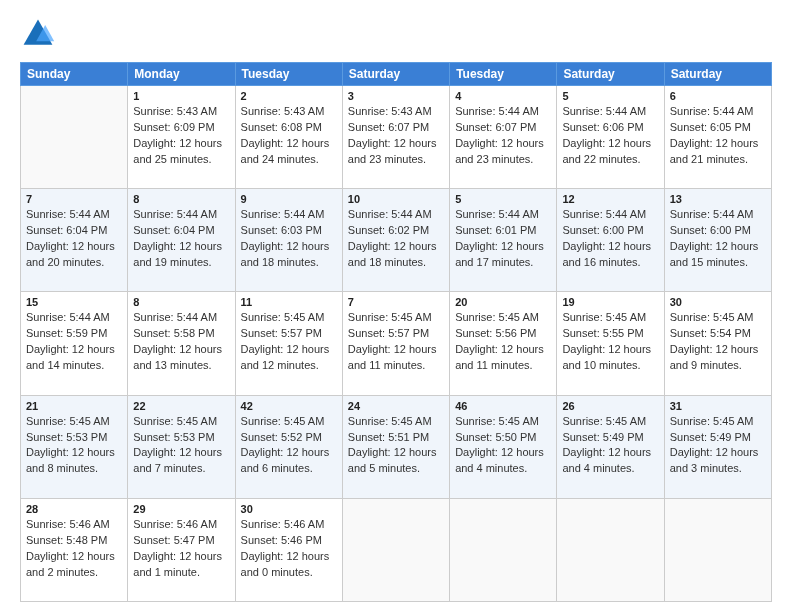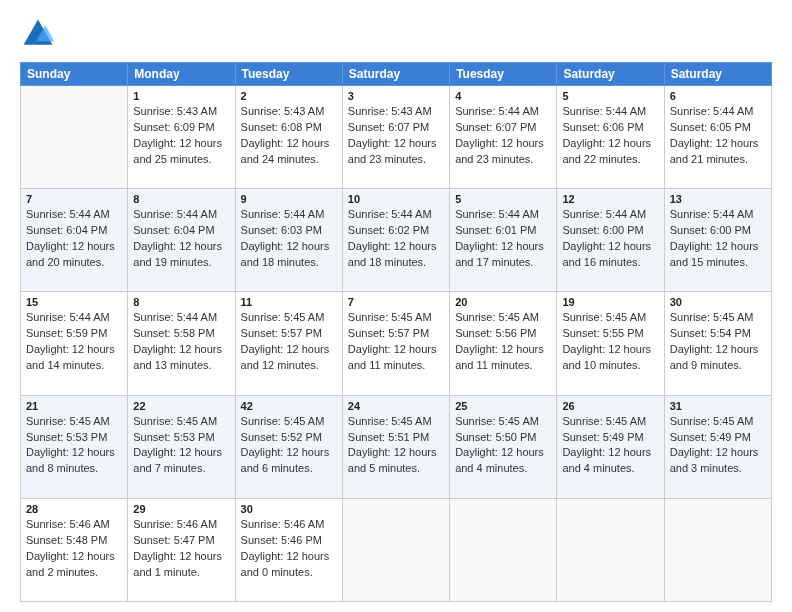--- a/index.html
+++ b/index.html
@@ -301,21 +301,21 @@
 and 6 minutes.</div>
           </td>
           <td>
             <span class="day-num">24</span>
             <div class="day-info" style="white-space: pre-line;">Sunrise: 5:45 AM
 Sunset: 5:51 PM
 Daylight: 12 hours
 and 5 minutes.</div>
           </td>
           <td>
-            <span class="day-num">25</span>
+            <span class="day-num">46</span>
             <div class="day-info" style="white-space: pre-line;">Sunrise: 5:45 AM
 Sunset: 5:50 PM
 Daylight: 12 hours
 and 4 minutes.</div>
           </td>
           <td>
             <span class="day-num">26</span>
             <div class="day-info" style="white-space: pre-line;">Sunrise: 5:45 AM
 Sunset: 5:49 PM
 Daylight: 12 hours

